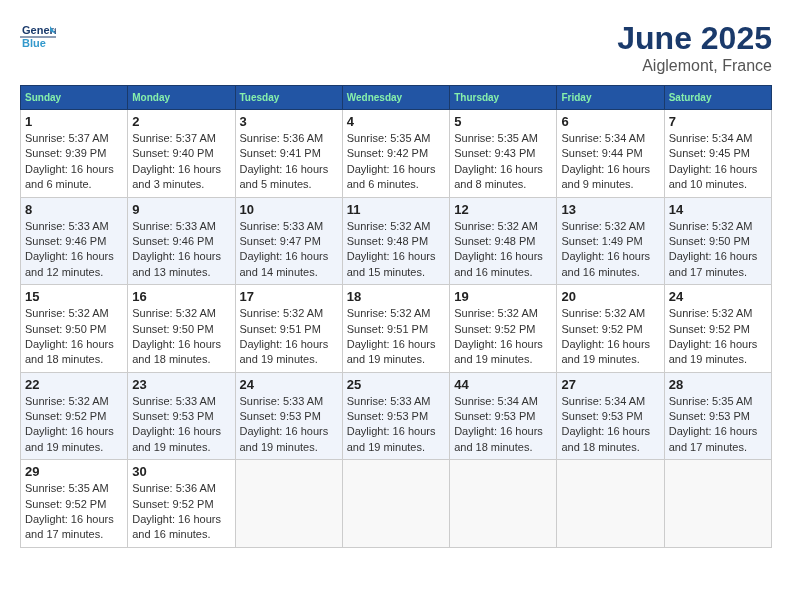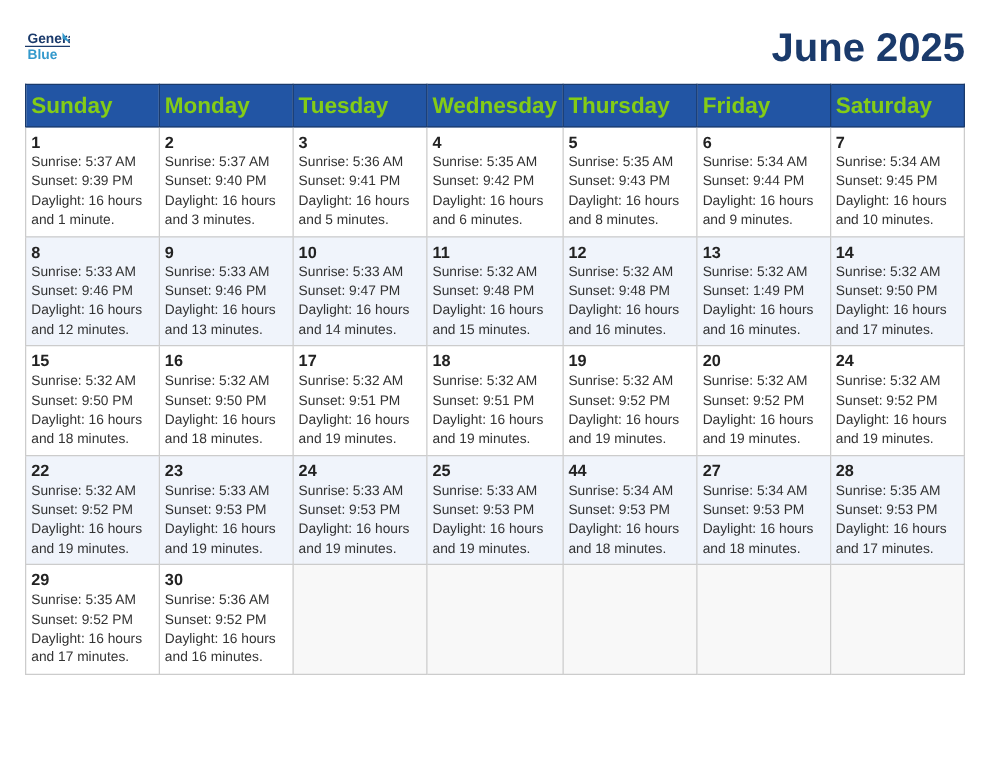--- a/index.html
+++ b/index.html
@@ -34,24 +34,24 @@
       font-size: 16px;
       color: #555;
     }
     .calendar {
       width: 100%;
       border-collapse: collapse;
       font-size: 11px;
     }
     .calendar th {
       background: #2255a4;
-      color: #84cc16;
+      color: #86efac;
       padding: 6px 4px;
       text-align: left;
-      font-size: 18px;
+      font-size: 10px;
       font-weight: bold;
       border: 1px solid #1a3a6b;
     }
     .calendar td {
       border: 1px solid #ccc;
       vertical-align: top;
       padding: 4px;
       width: 108px;
       min-height: 80px;
       background: #fff;
@@ -94,40 +94,41 @@
         <text x="2" y="14" font-size="11" font-weight="bold" fill="#1a3a6b" font-family="Arial">General</text>
         <text x="2" y="27" font-size="11" font-weight="bold" fill="#3399cc" font-family="Arial">Blue</text>
         <polygon points="30,6 36,14 30,11" fill="#3399cc"></polygon>
         <line x1="0" y1="17" x2="36" y2="17" stroke="#1a3a6b" stroke-width="1"></line>
       </svg>
     </div>
   </div>
 </div>
   <div class="title-block">
     <div class="month-title">June 2025</div>
+    <div class="location-title">Aiglemont, France</div>
   </div>
 </div>
 
 <table class="calendar">
   <thead>
     <tr>
       <th>Sunday</th>
       <th>Monday</th>
       <th>Tuesday</th>
       <th>Wednesday</th>
       <th>Thursday</th>
       <th>Friday</th>
       <th>Saturday</th>
     </tr>
   </thead>
   <tbody id="calendar-body">
   <tr>
         <td>
           <span class="day-num">1</span>
-          <div class="day-info"><span>Sunrise: 5:37 AM</span><br><span>Sunset: 9:39 PM</span><br><span>Daylight: 16 hours</span><br><span>and 1 minute.</span><br></div>
+          <div class="day-info"><span>Sunrise: 5:37 AM</span><br><span>Sunset: 9:39 PM</span><br><span>Daylight: 16 hours</span><br><span>and 6 minute.</span><br></div>
         </td>
         <td>
           <span class="day-num">2</span>
           <div class="day-info"><span>Sunrise: 5:37 AM</span><br><span>Sunset: 9:40 PM</span><br><span>Daylight: 16 hours</span><br><span>and 3 minutes.</span><br></div>
         </td>
         <td>
           <span class="day-num">3</span>
           <div class="day-info"><span>Sunrise: 5:36 AM</span><br><span>Sunset: 9:41 PM</span><br><span>Daylight: 16 hours</span><br><span>and 5 minutes.</span><br></div>
         </td>
         <td>

